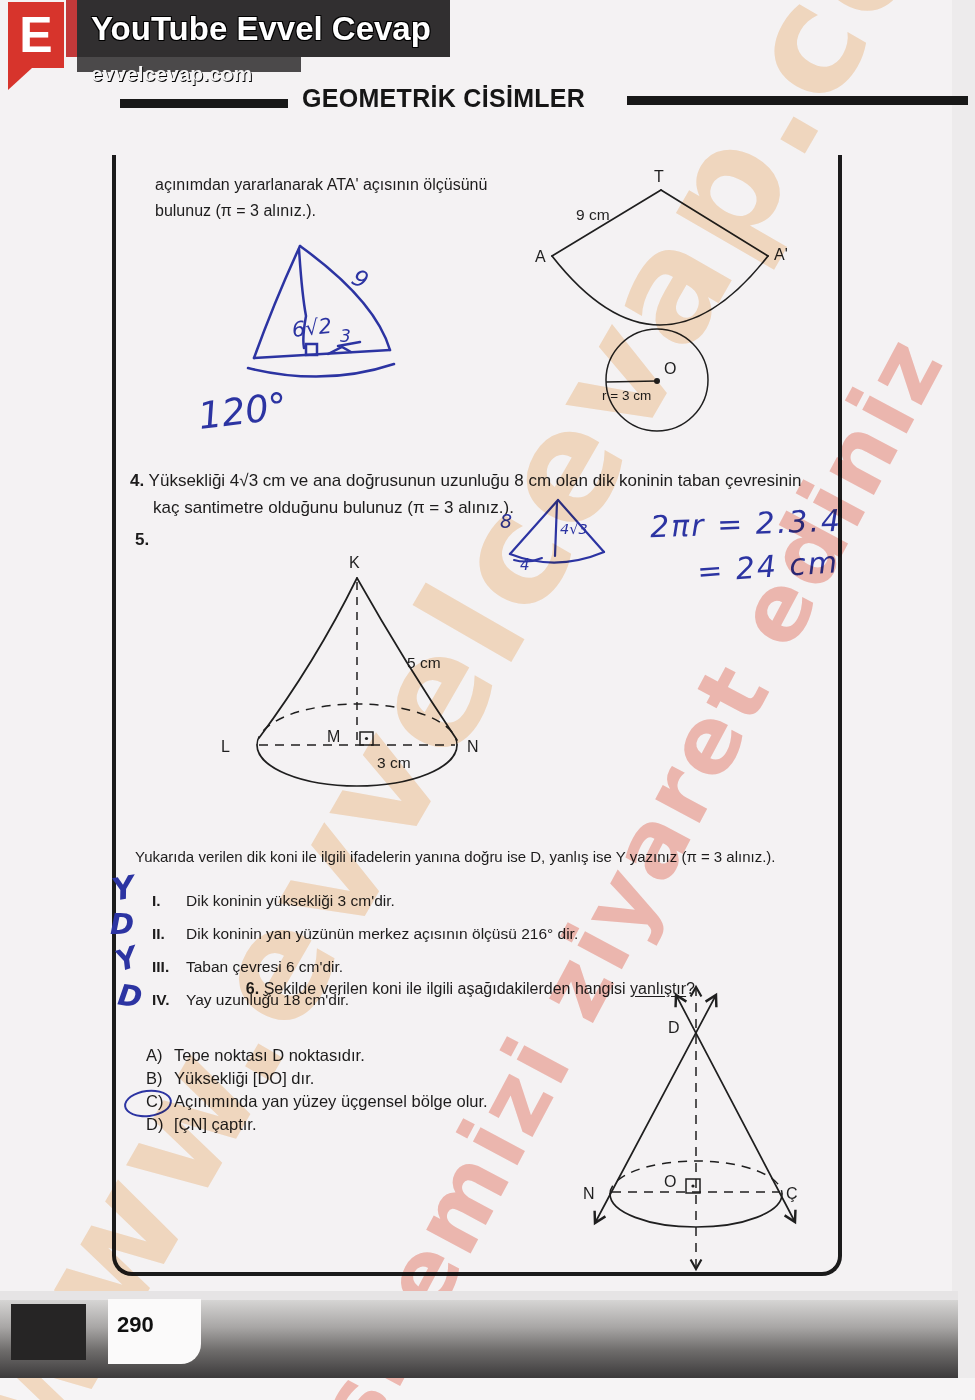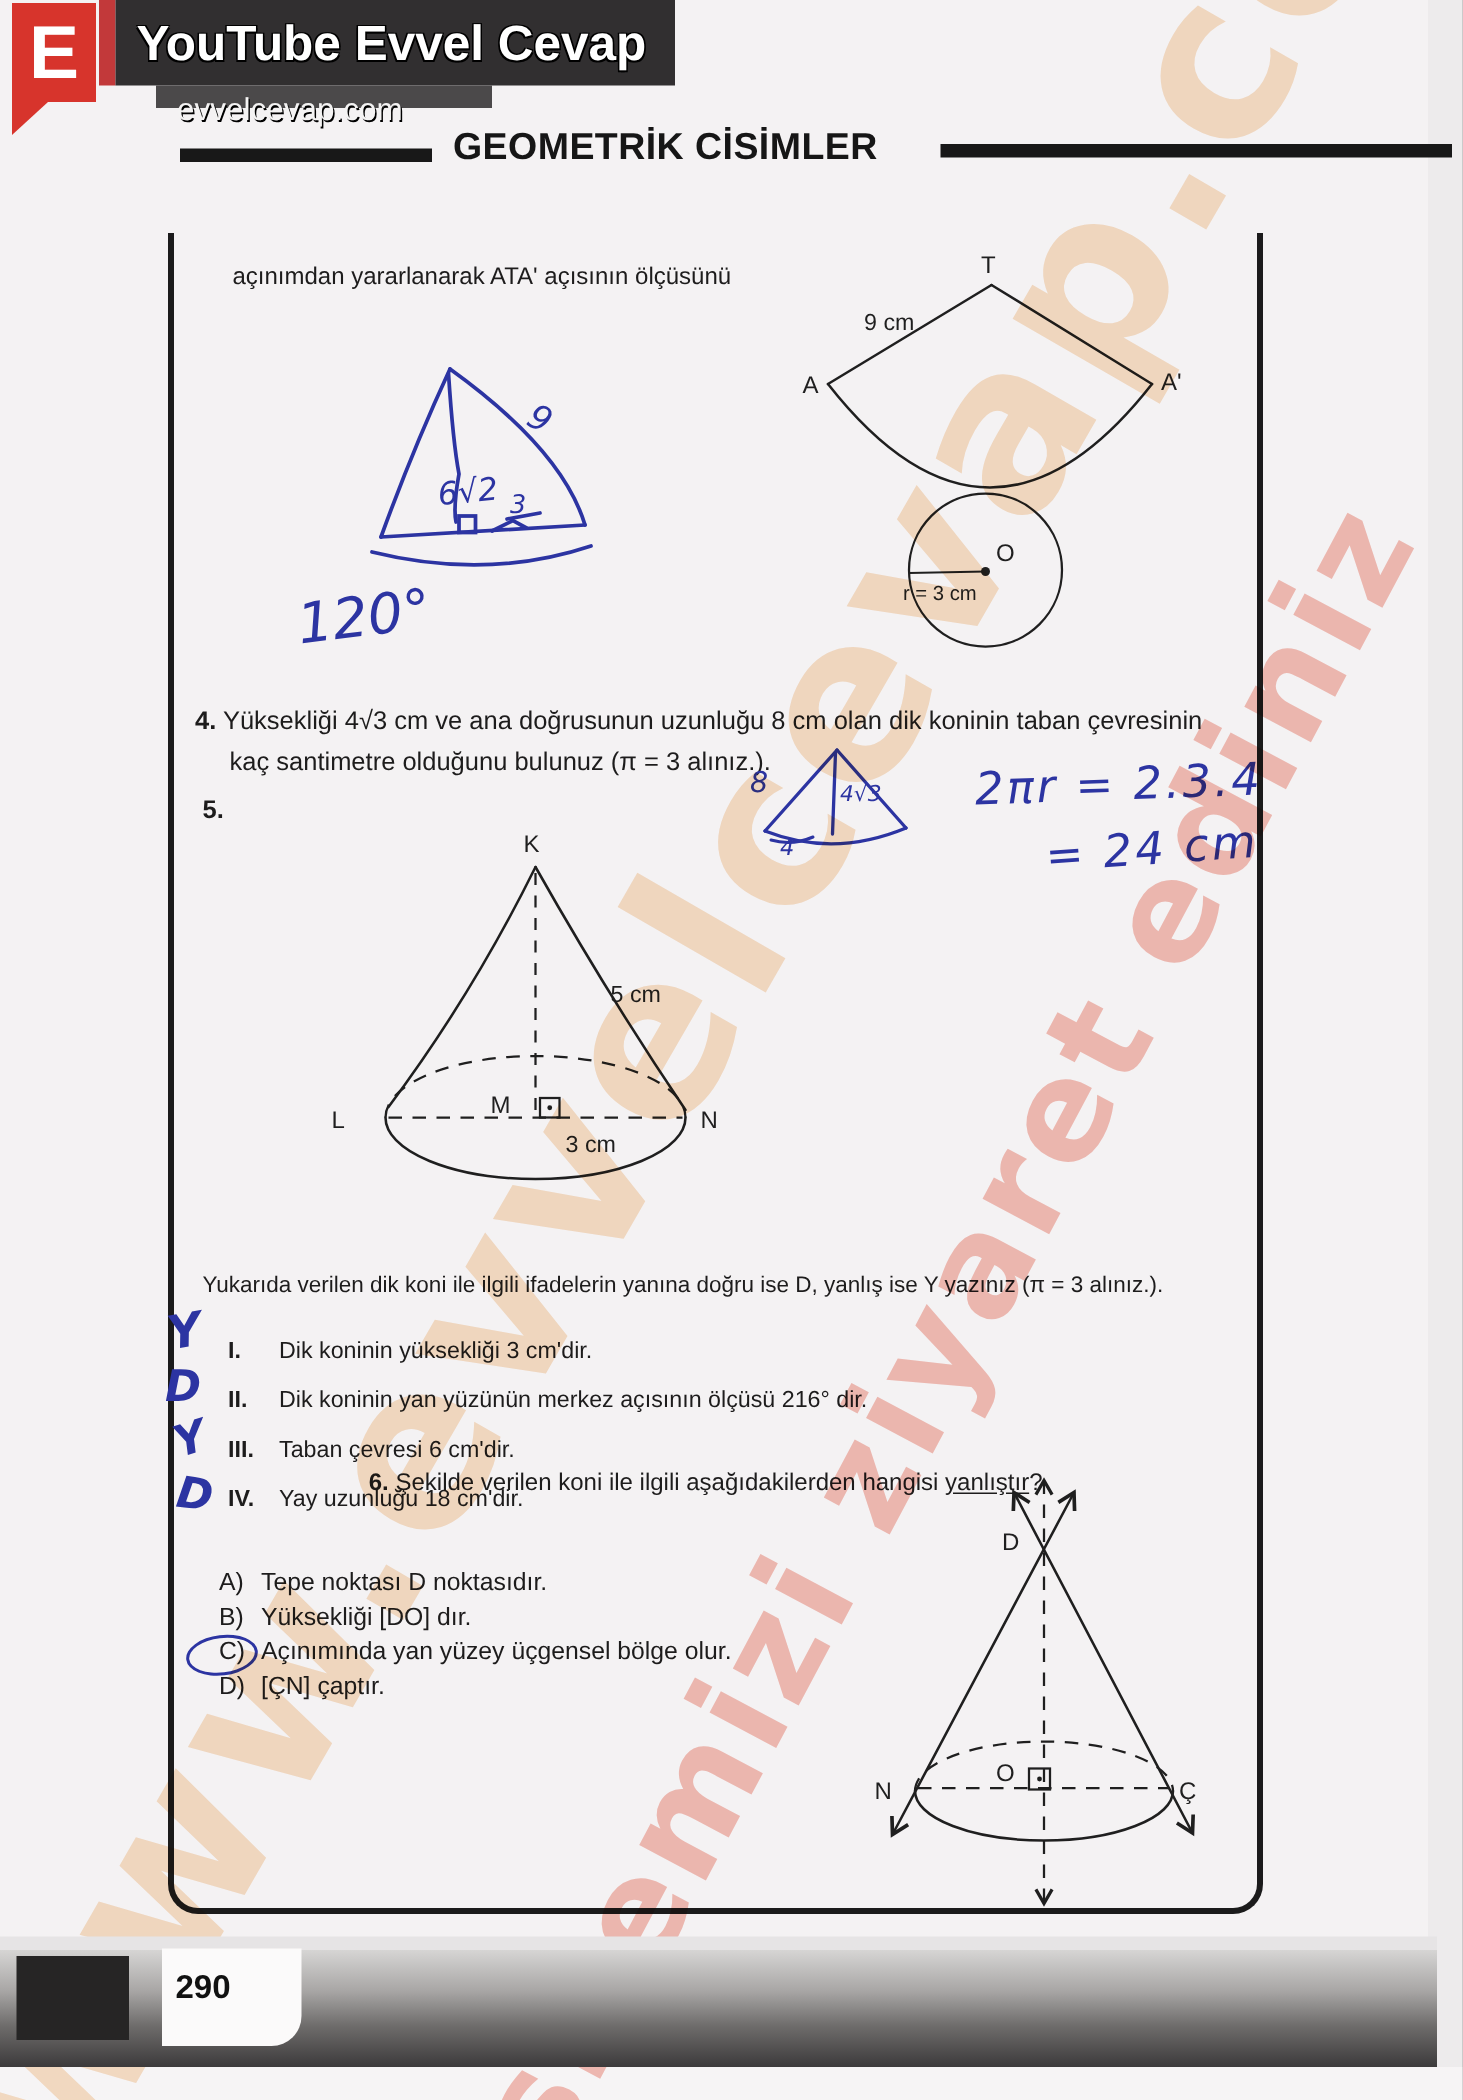--- a/index.html
+++ b/index.html
@@ -15,22 +15,22 @@
   
   .logo-badge{left:8px;top:2px;width:56px;height:66px;background:#d7342c;color:#fff;
     display:flex;align-items:center;justify-content:center;font-size:50px;font-weight:bold;z-index:60;}
   .logo-tail{left:8px;top:68px;width:24px;height:22px;background:#d7342c;
     clip-path:polygon(0 0,100% 0,0 100%);z-index:60;}
   .logo-stripe{left:66px;top:0;width:11px;height:57px;background:#c2393a;z-index:60;}
   .logo-bar1{left:77px;top:0;width:373px;height:57px;background:#312f30;z-index:60;
     color:#fff;font-size:33px;font-weight:bold;line-height:57px;padding-left:14px;box-sizing:border-box;
     text-shadow:1px 1px 0 #000,-1px 1px 0 #000,1px -1px 0 #000,-1px -1px 0 #000;}
   .logo-bar2{left:77px;top:57px;width:224px;height:15px;background:#4b494a;z-index:60;
-    color:#f4f3f3;font-size:21px;font-weight:normal;line-height:33px;padding-left:14px;box-sizing:border-box;
-    text-shadow:1px 1px 0 #000;margin-left:27px;}
+    color:#f4f3f3;font-size:21px;font-weight:bold;line-height:33px;padding-left:14px;box-sizing:border-box;
+    text-shadow:1px 1px 0 #000;}
   
   .rule{background:#181818;height:9px;z-index:10;}
   .rule-left{left:120px;top:99px;width:168px;}
   .rule-right{left:627px;top:96px;width:341px;}
   .page-title{left:302px;top:84px;width:320px;font-size:25px;font-weight:800;letter-spacing:.3px;
     color:#161616;z-index:10;white-space:nowrap;}
   
   .content-frame{left:112px;top:155px;width:722px;height:1117px;
     border-left:4px solid #1b1b1b;border-right:4px solid #1b1b1b;border-bottom:4px solid #1b1b1b;
     border-radius:0 0 20px 20px;z-index:5;}
@@ -108,20 +108,21 @@
 <div class="abs logo-bar2">evvelcevap.com</div>
 
 <div class="abs rule rule-left"></div>
 <div class="abs page-title">GEOMETRİK CİSİMLER</div>
 <div class="abs rule rule-right"></div>
 
 <div class="abs content-frame"></div>
 
 <div class="abs ptext p3">
   <div class="ind">açınımdan yararlanarak ATA' açısının ölçüsünü</div>
+  <div class="ind">bulunuz (π = 3 alınız.).</div>
 </div>
 
 <svg class="diag" style="left:530px;top:160px;" width="320" height="290" viewBox="0 0 320 290">
   <text class="dlabel" x="124" y="22">T</text>
   <path class="dstroke" d="M131,30 L22,96"></path>
   <path class="dstroke" d="M131,30 L238,96"></path>
   <path class="dstroke" d="M22,96 Q130,234 238,96"></path>
   <text class="dlabel" x="5" y="102">A</text>
   <text class="dlabel" x="244" y="100">A'</text>
   <text class="dmed" x="46" y="60">9 cm</text>

